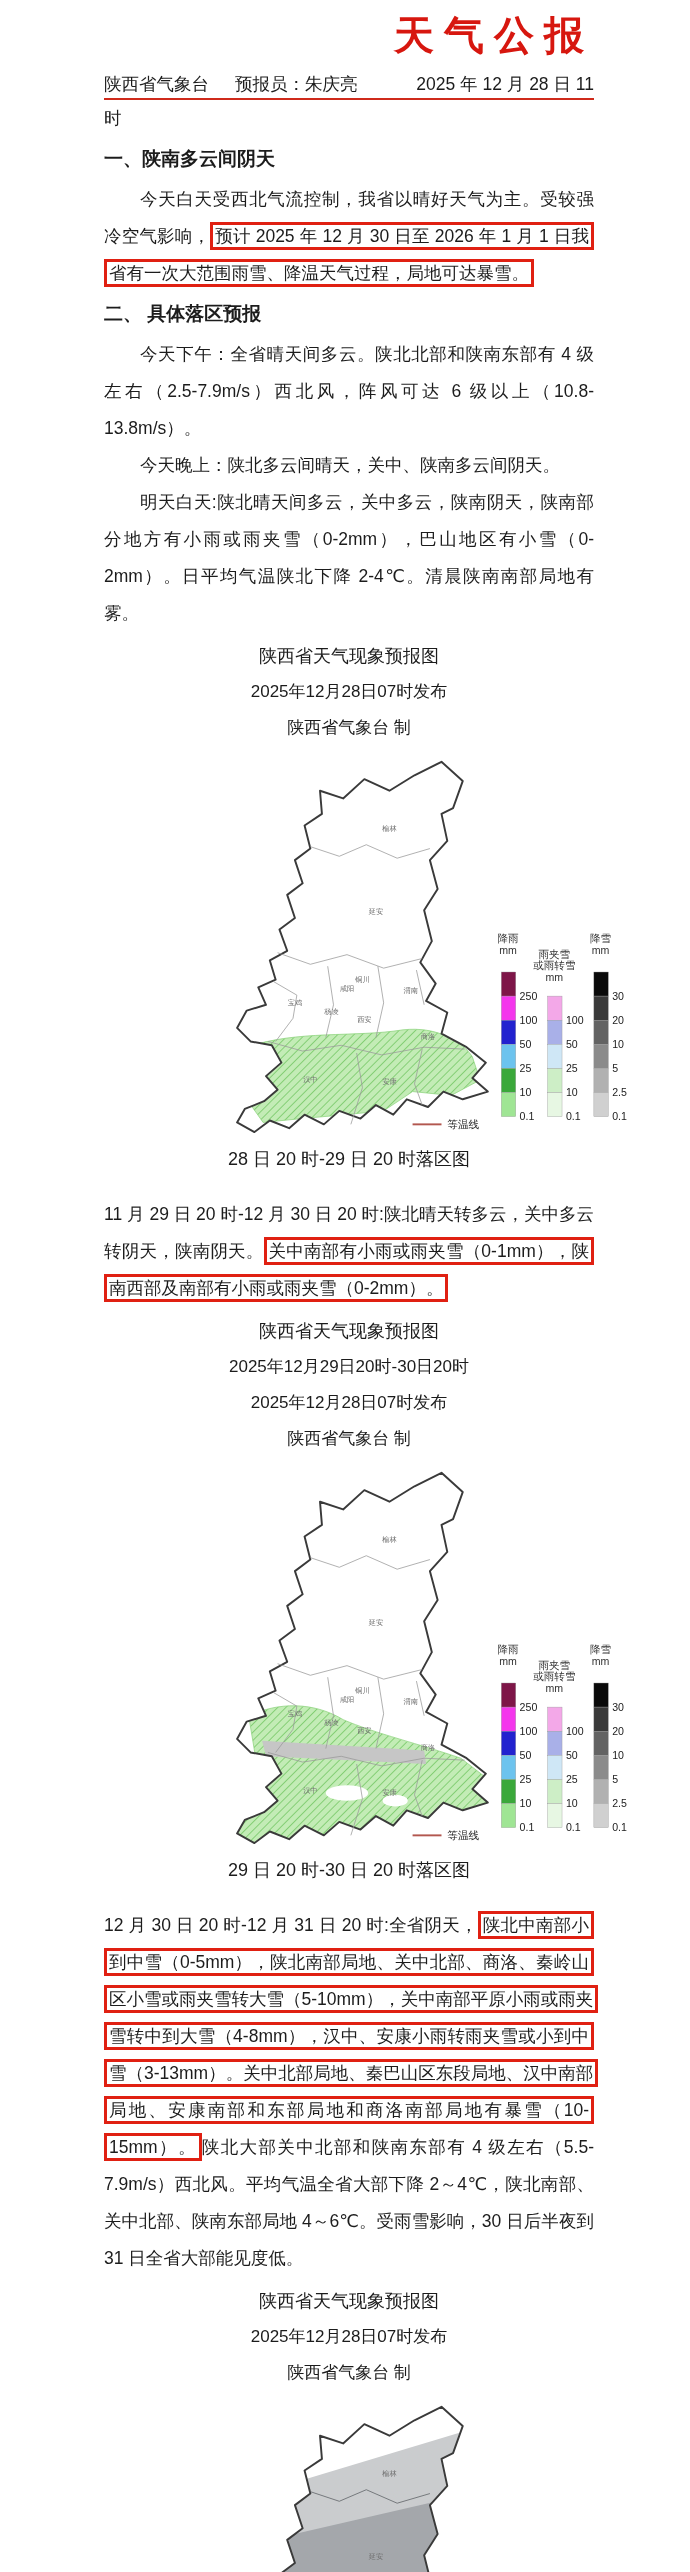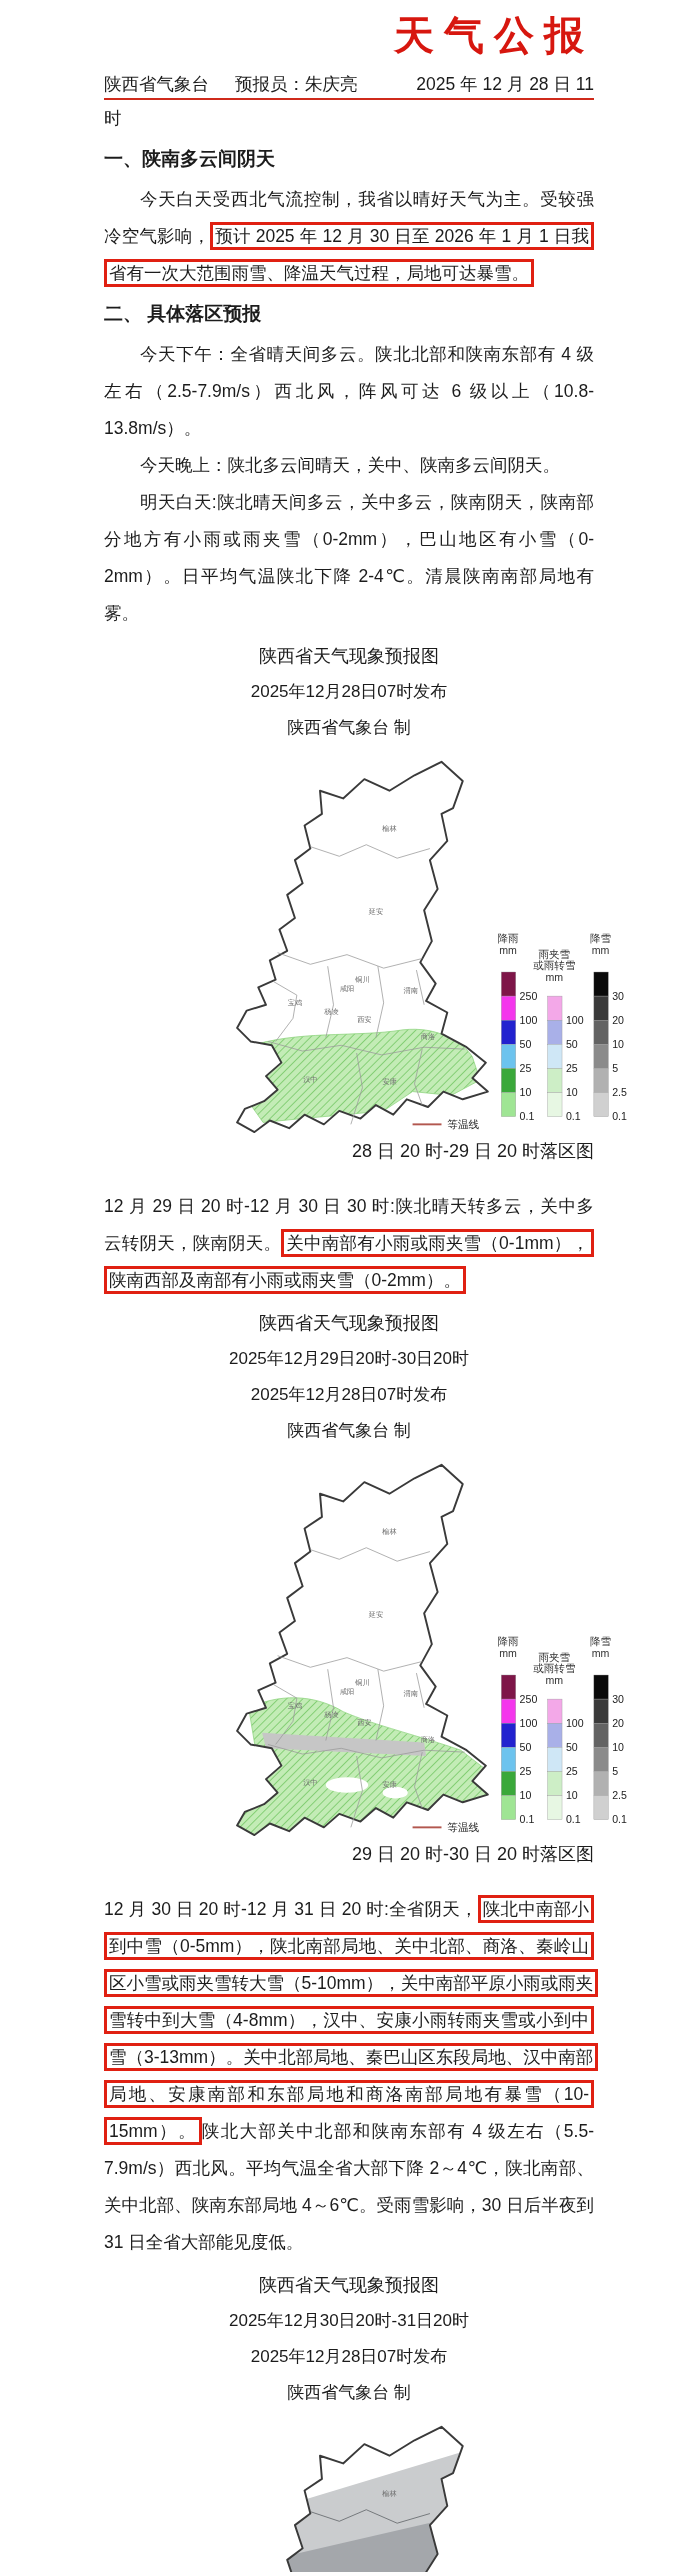--- a/index.html
+++ b/index.html
@@ -11,21 +11,21 @@
   .hdr-date{margin-left:auto;}
   .body{font-size:17.5px;line-height:37px;text-align:justify;margin:0;}
   .indent{text-indent:36px;}
   .sec{font-size:19px;font-weight:700;line-height:44px;margin:0;}
   .hl{border:3px solid var(--box-red,#e02012);padding:1px 2px;box-decoration-break:clone;-webkit-box-decoration-break:clone;}
   .mapfig{margin:0;}
   .cap{text-align:center;font-size:17px;line-height:24px;margin-top:6px;}
   .cap p{margin:12px;}
   .cap .cap-title{font-size:18px;}
   .mapsvg{display:block;margin:2px auto 0;}
-  .mapfoot{text-align:right;font-size:18px;line-height:26px;margin:0 0 24px;}
+  .mapfoot{text-align:center;font-size:18px;line-height:26px;margin:8px 0 24px;}
   svg text{font-family:"Liberation Sans","DejaVu Sans",sans-serif;}
   .lh{font-size:11px;fill:#333;text-anchor:middle;}
   .tk{font-size:11px;fill:#222;}
   .city{font-size:7.5px;fill:#707070;text-anchor:middle;}
   .isoline{stroke:var(--iso-red,#b2574f);stroke-width:2;}
   .province-base{fill:#ffffff;stroke:none;}
   .province-line{fill:none;stroke:#3a3a3a;stroke-width:2;stroke-linejoin:round;}
   .borders{fill:none;stroke:#9a9a9a;stroke-width:0.8;}
   .borders-dark{fill:none;stroke:#5d6064;stroke-width:0.8;}
 </style>
@@ -148,21 +148,21 @@
         <text class="tk" x="527" y="332">5</text>
         <text class="tk" x="527" y="357">2.5</text>
         <text class="tk" x="527" y="382">0.1</text>
         <line class="isoline" x1="320" y1="386" x2="350" y2="386"></line>
         <text class="tk" x="356" y="390">等温线</text>
       </g>
     </svg>
     <p class="mapfoot">28 日 20 时-29 日 20 时落区图</p>
   </figure>
 
-  <p class="body"><span>12 月 29 日 20 时-12 月 30 日 30 时:陕北晴天转多云，关中多云转阴天，陕南阴天。</span><span class="hl">关中南部有小雨或雨夹雪（0-1mm），陕南西部及南部有小雨或雨夹雪（0-2mm）。</span></p>
+  <p class="body"><span>11 月 29 日 20 时-12 月 30 日 20 时:陕北晴天转多云，关中多云转阴天，陕南阴天。</span><span class="hl">关中南部有小雨或雨夹雪（0-1mm），陕南西部及南部有小雨或雨夹雪（0-2mm）。</span></p>
 
   <figure class="mapfig">
     <div class="cap">
       <p class="cap-title">陕西省天气现象预报图</p>
       <p>2025年12月29日20时-30日20时</p>
       <p>2025年12月28日07时发布</p>
       <p>陕西省气象台 制</p>
     </div>
     <svg class="mapsvg" width="540" height="386" viewBox="0 0 560 400">
       <use href="#sx" class="province-base"></use>
@@ -250,21 +250,20 @@
       </g>
     </svg>
     <p class="mapfoot">29 日 20 时-30 日 20 时落区图</p>
   </figure>
 
   <p class="body"><span>12 月 30 日 20 时-12 月 31 日 20 时:全省阴天，</span><span class="hl">陕北中南部小到中雪（0-5mm），陕北南部局地、关中北部、商洛、秦岭山区小雪或雨夹雪转大雪（5-10mm），关中南部平原小雨或雨夹雪转中到大雪（4-8mm），汉中、安康小雨转雨夹雪或小到中雪（3-13mm）。关中北部局地、秦巴山区东段局地、汉中南部局地、安康南部和东部局地和商洛南部局地有暴雪（10-15mm）。</span><span>陕北大部关中北部和陕南东部有 4 级左右（5.5-7.9m/s）西北风。平均气温全省大部下降 2～4℃，陕北南部、关中北部、陕南东部局地 4～6℃。受雨雪影响，30 日后半夜到 31 日全省大部能见度低。</span></p>
 
   <figure class="mapfig">
     <div class="cap">
       <p class="cap-title">陕西省天气现象预报图</p>
-      <p>2025年12月30日20时-31日20时</p>
       <p>2025年12月28日07时发布</p>
       <p>陕西省气象台 制</p>
     </div>
     <svg class="mapsvg" width="540" height="386" viewBox="0 0 560 400">
       <use href="#sx" class="province-base"></use>
       <g clip-path="url(#sxclip)">
         <path d="M120 206 L440 198 L440 400 L120 400 Z" style="fill:var(--snow-dark-gray,#7b7e82)"></path>
         <path d="M120 158 L440 84 L440 200 L120 208 Z" style="fill:var(--snow-mid-gray,#a4a7ab)"></path>
         <path d="M120 112 L372 36 L440 58 L440 86 L120 160 Z" style="fill:var(--snow-light-gray,#caccce)"></path>
         <ellipse cx="255" cy="238" rx="30" ry="11" transform="rotate(-8 255 238)" style="fill:var(--snow-darker-gray,#4c4f53)"></ellipse>

